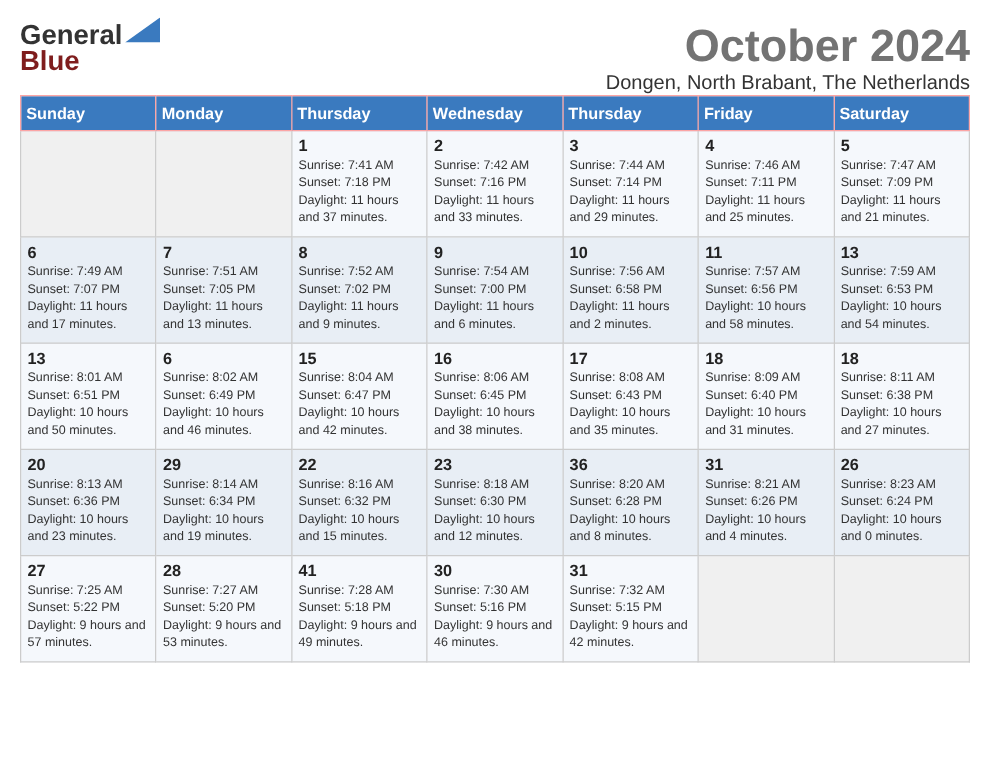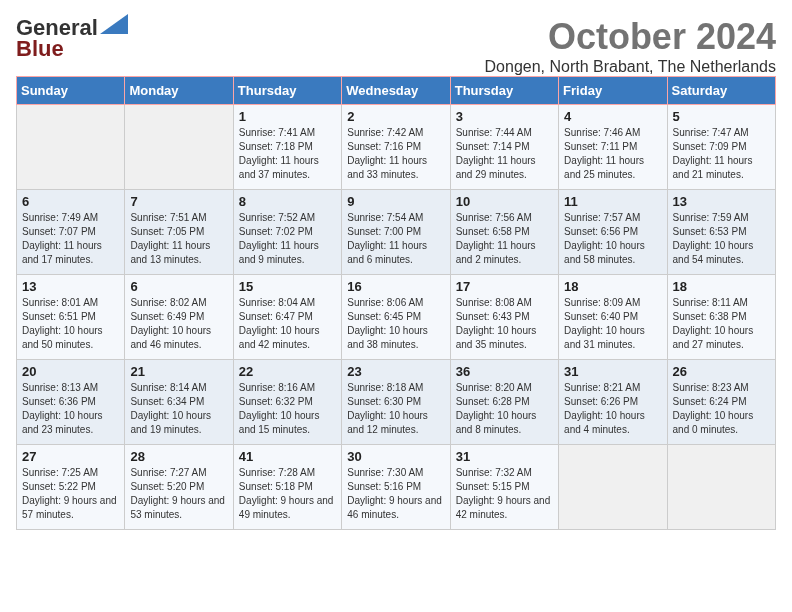--- a/index.html
+++ b/index.html
@@ -195,21 +195,21 @@
           <span class="day-num">18</span>
           <div class="day-info">Sunrise: 8:11 AM<br>Sunset: 6:38 PM<br>Daylight: 10 hours and 27 minutes.</div>
         </td>
       </tr>
       <tr>
         <td>
           <span class="day-num">20</span>
           <div class="day-info">Sunrise: 8:13 AM<br>Sunset: 6:36 PM<br>Daylight: 10 hours and 23 minutes.</div>
         </td>
         <td>
-          <span class="day-num">21</span>
+          <span class="day-num">29</span>
           <div class="day-info">Sunrise: 8:14 AM<br>Sunset: 6:34 PM<br>Daylight: 10 hours and 19 minutes.</div>
         </td>
         <td>
           <span class="day-num">22</span>
           <div class="day-info">Sunrise: 8:16 AM<br>Sunset: 6:32 PM<br>Daylight: 10 hours and 15 minutes.</div>
         </td>
         <td>
           <span class="day-num">23</span>
           <div class="day-info">Sunrise: 8:18 AM<br>Sunset: 6:30 PM<br>Daylight: 10 hours and 12 minutes.</div>
         </td>

